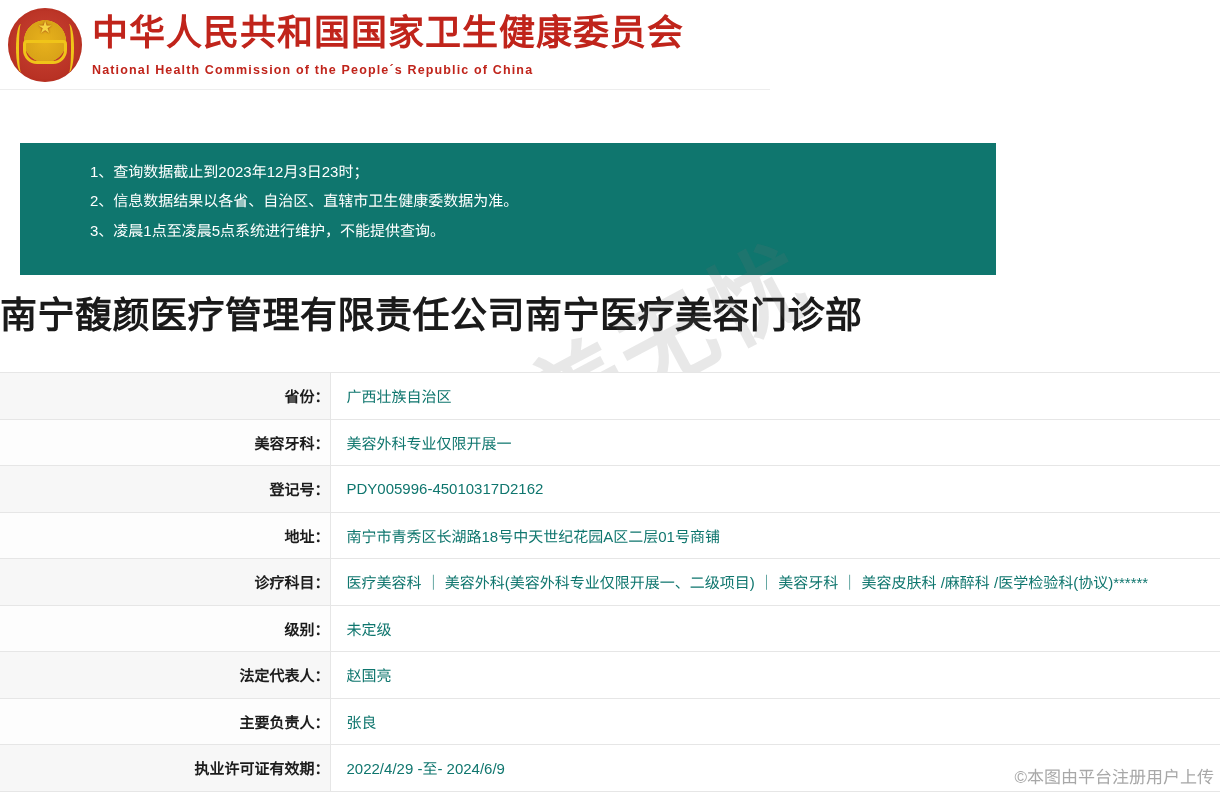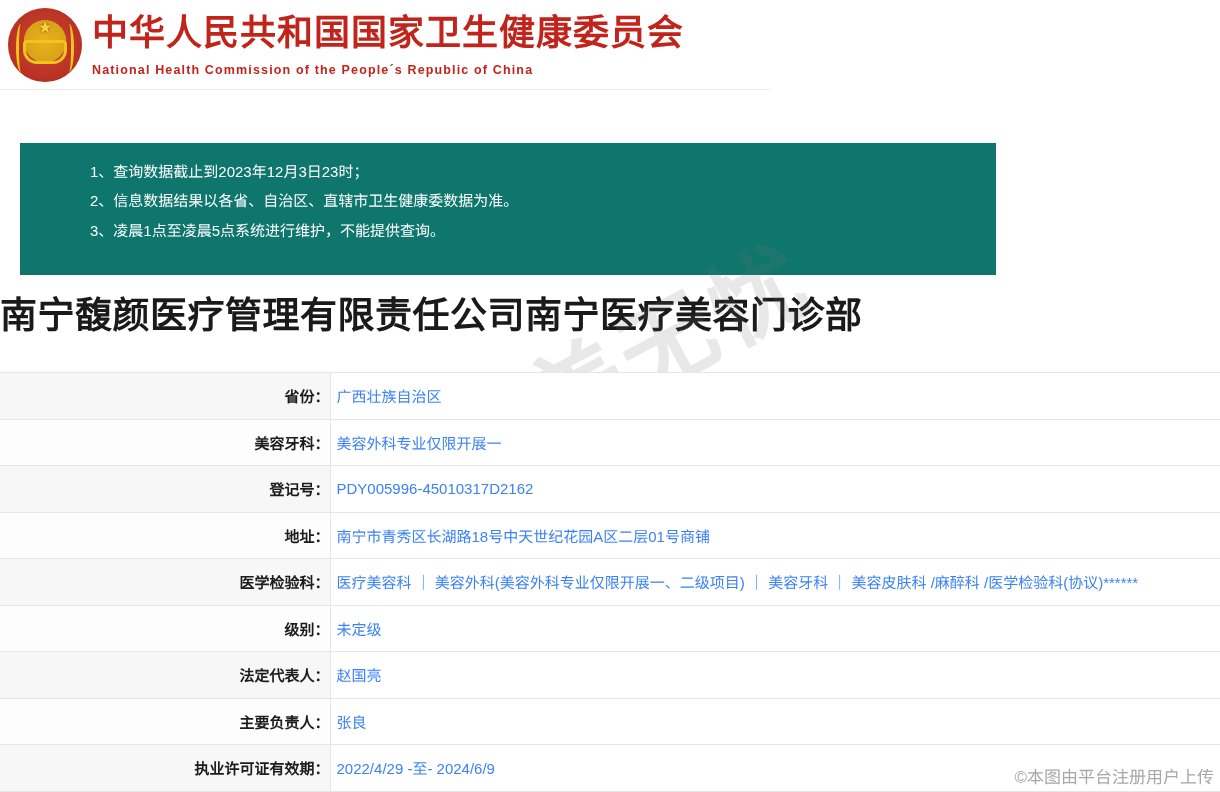--- a/index.html
+++ b/index.html
@@ -161,22 +161,22 @@
   .info-table td.label {
     width: 330px;
     padding-left: 14px;
     font-weight: bold;
     color: #1c1c1c;
     background: #fafafa;
     border-right: 1px solid #e6e6e6;
     text-align: right;
   }
   .info-table td.value {
-    padding-left: 6px;
-    color: #3b82f6;
+    padding-left: 16px;
+    color: #0f766e;
     background: #ffffff;
   }
   .info-table tr:nth-child(odd) td.label { background: #f7f7f7; }
   .info-table tr:nth-child(even) td.label { background: #fdfdfd; }
 </style>
 </head>
 <body>
 
 <div class="page">
 
@@ -215,21 +215,21 @@
       </tr>
       <tr>
         <td class="label">登记号：</td>
         <td class="value">PDY005996-45010317D2162</td>
       </tr>
       <tr>
         <td class="label">地址：</td>
         <td class="value">南宁市青秀区长湖路18号中天世纪花园A区二层01号商铺</td>
       </tr>
       <tr>
-        <td class="label">医学检验科：</td>
+        <td class="label">诊疗科目：</td>
         <td class="value">医疗美容科 ｜ 美容外科(美容外科专业仅限开展一、二级项目) ｜ 美容牙科 ｜ 美容皮肤科 /麻醉科 /医学检验科(协议)******</td>
       </tr>
       <tr>
         <td class="label">级别：</td>
         <td class="value">未定级</td>
       </tr>
       <tr>
         <td class="label">法定代表人：</td>
         <td class="value">赵国亮</td>
       </tr>

